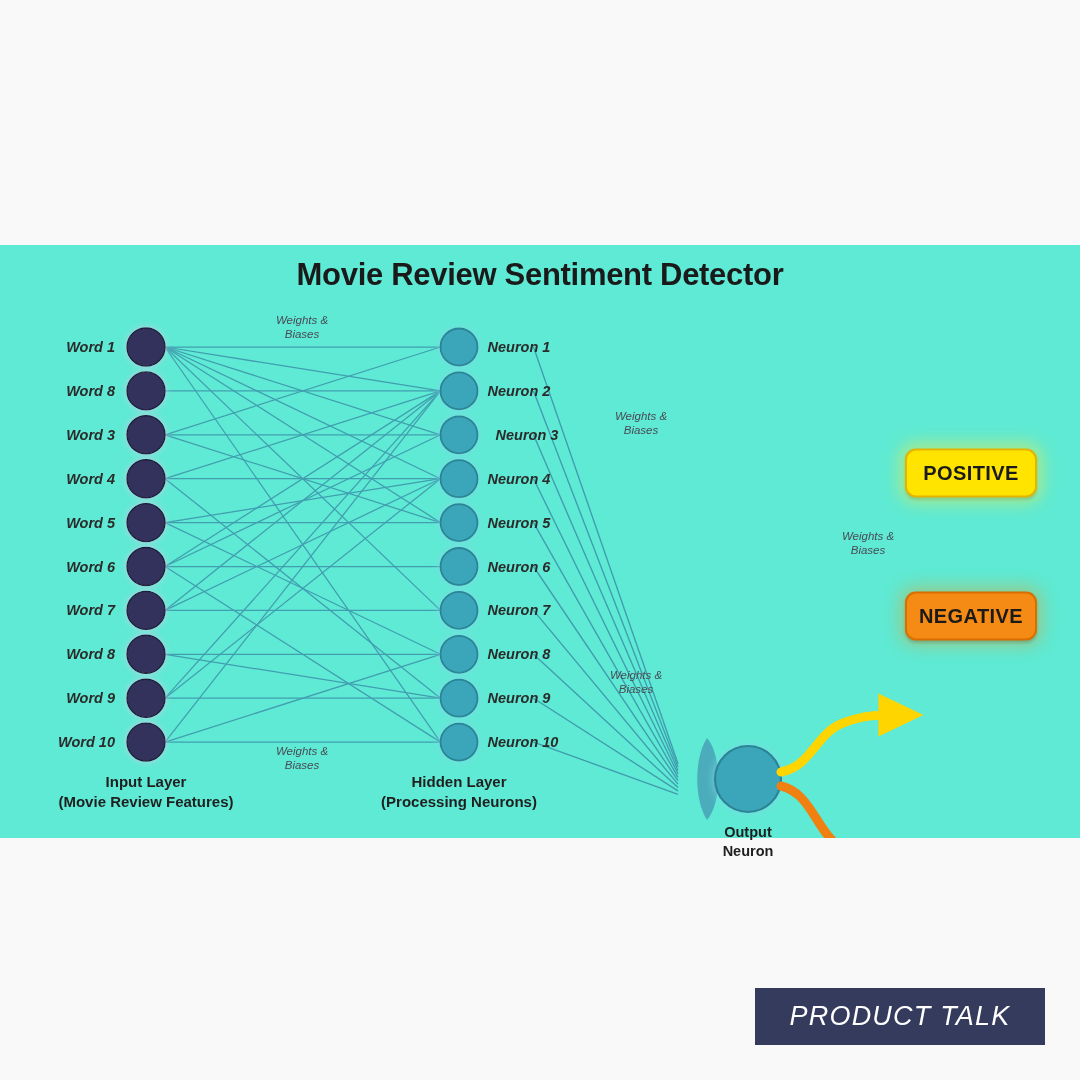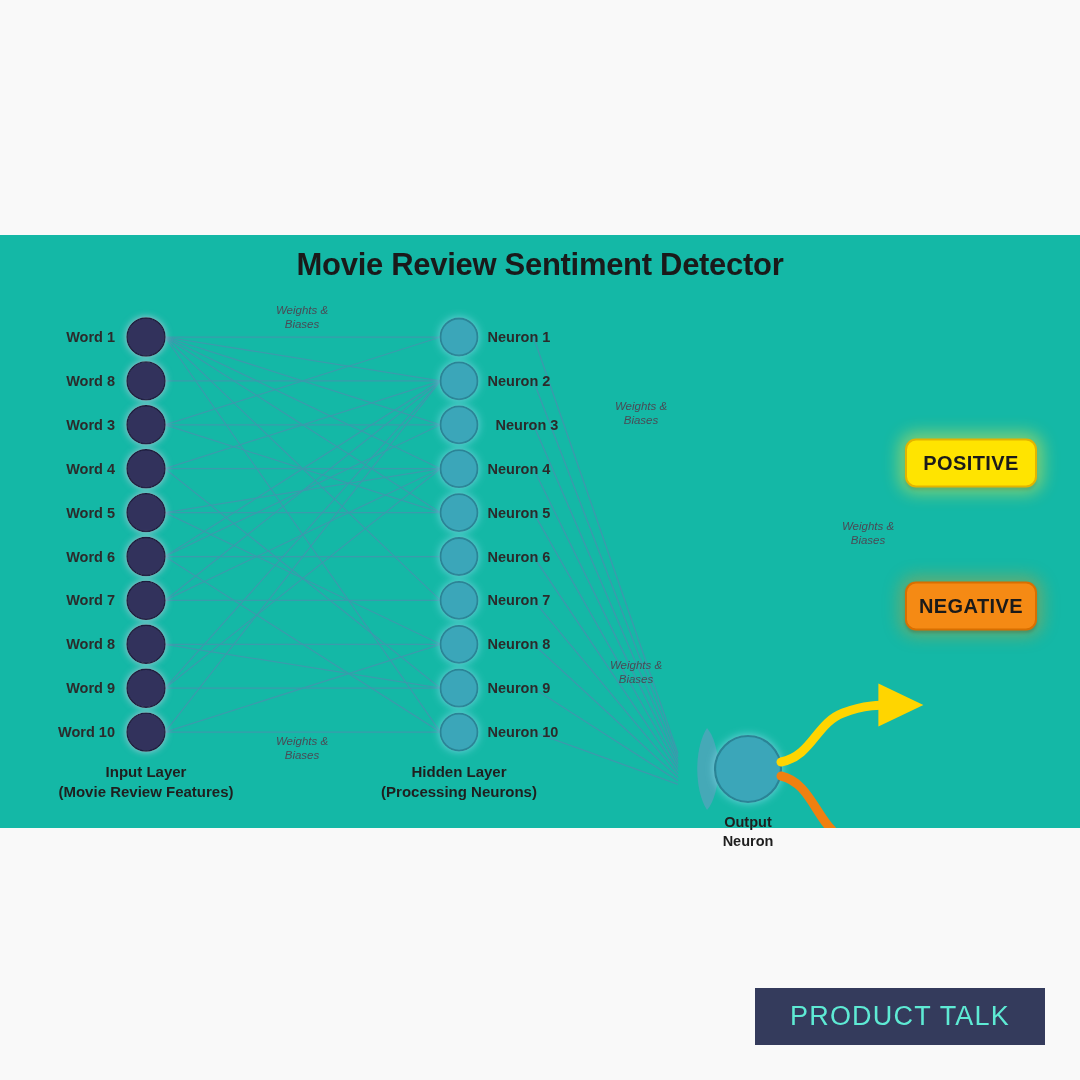--- a/index.html
+++ b/index.html
@@ -3,31 +3,32 @@
 <meta charset="utf-8">
 <style>
   html,body{margin:0;padding:0;}
   body{
     width:1080px;height:1080px;
     background:#f9f9f9;
     font-family:"Liberation Sans",sans-serif;
     overflow:hidden;position:relative;
   }
   #card{
-    position:absolute;left:0;top:235px;width:1080px;height:593px;
-    background:#14b8a6;
+    position:absolute;left:0;top:245px;width:1080px;height:593px;
+    background:#5eead4;
   }
   #diagram{position:absolute;left:0;top:0;width:1080px;height:593px;}
   #title{
     position:absolute;left:0;top:12px;width:1080px;text-align:center;
     font-size:31px;font-weight:bold;color:#1a1a1a;letter-spacing:-.3px;
   }
   .node-label{
     position:absolute;font-size:14.5px;font-weight:bold;color:#2b2b2b;
     white-space:nowrap;
+    font-style:italic;
   }
   .in-label{text-align:right;transform:translate(-100%,-50%);}
   .hid-label{text-align:left;transform:translateY(-50%);}
   .wb{
     position:absolute;font-size:11.5px;font-style:italic;color:#4a4a55;
     text-align:center;line-height:1.25;white-space:nowrap;
     transform:translate(-50%,-50%);
   }
   .caption{
     position:absolute;text-align:center;font-size:15px;font-weight:bold;
@@ -44,21 +45,21 @@
     letter-spacing:.4px;
   }
   #chip-pos{background:#ffe400;border:2px solid #e3b400;
     box-shadow:0 0 16px 6px rgba(255,235,59,.45),0 2px 3px rgba(0,0,0,.18);}
   #chip-neg{background:#f58a14;border:2px solid #d86f00;
     box-shadow:0 0 16px 6px rgba(245,150,20,.35),0 2px 3px rgba(0,0,0,.2);}
   #badge{
     position:absolute;left:755px;top:988px;width:290px;height:57px;
     background:#343b5c;display:flex;align-items:center;justify-content:center;
   }
-  #badge span{color:#5eead4;font-size:27px;letter-spacing:1.2px;}
+  #badge span{color:#ffffff;font-size:27px;letter-spacing:1.2px;font-style:italic;}
 </style>
 </head>
 <body>
 
 <div id="card">
 
   <div id="title">Movie Review Sentiment Detector</div>
 
   <svg id="diagram" viewBox="0 0 1080 593">
     <defs>

